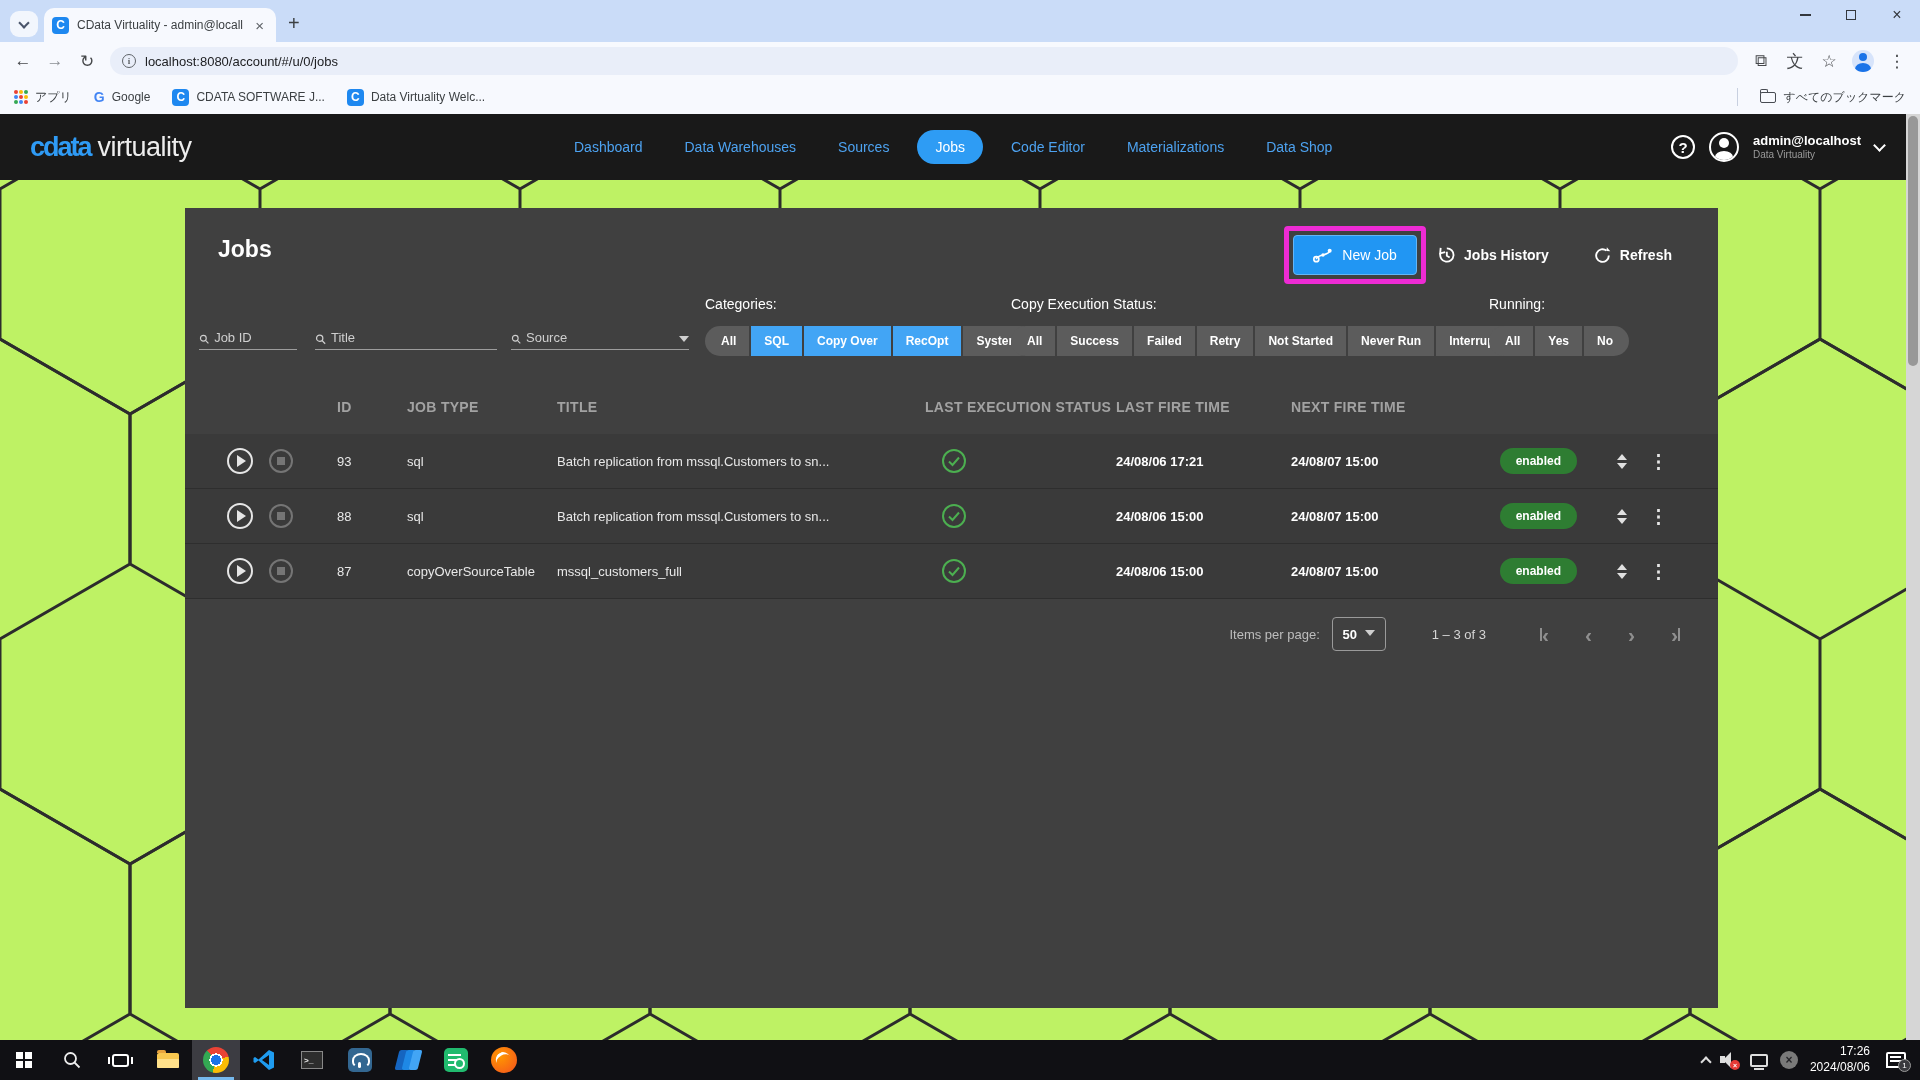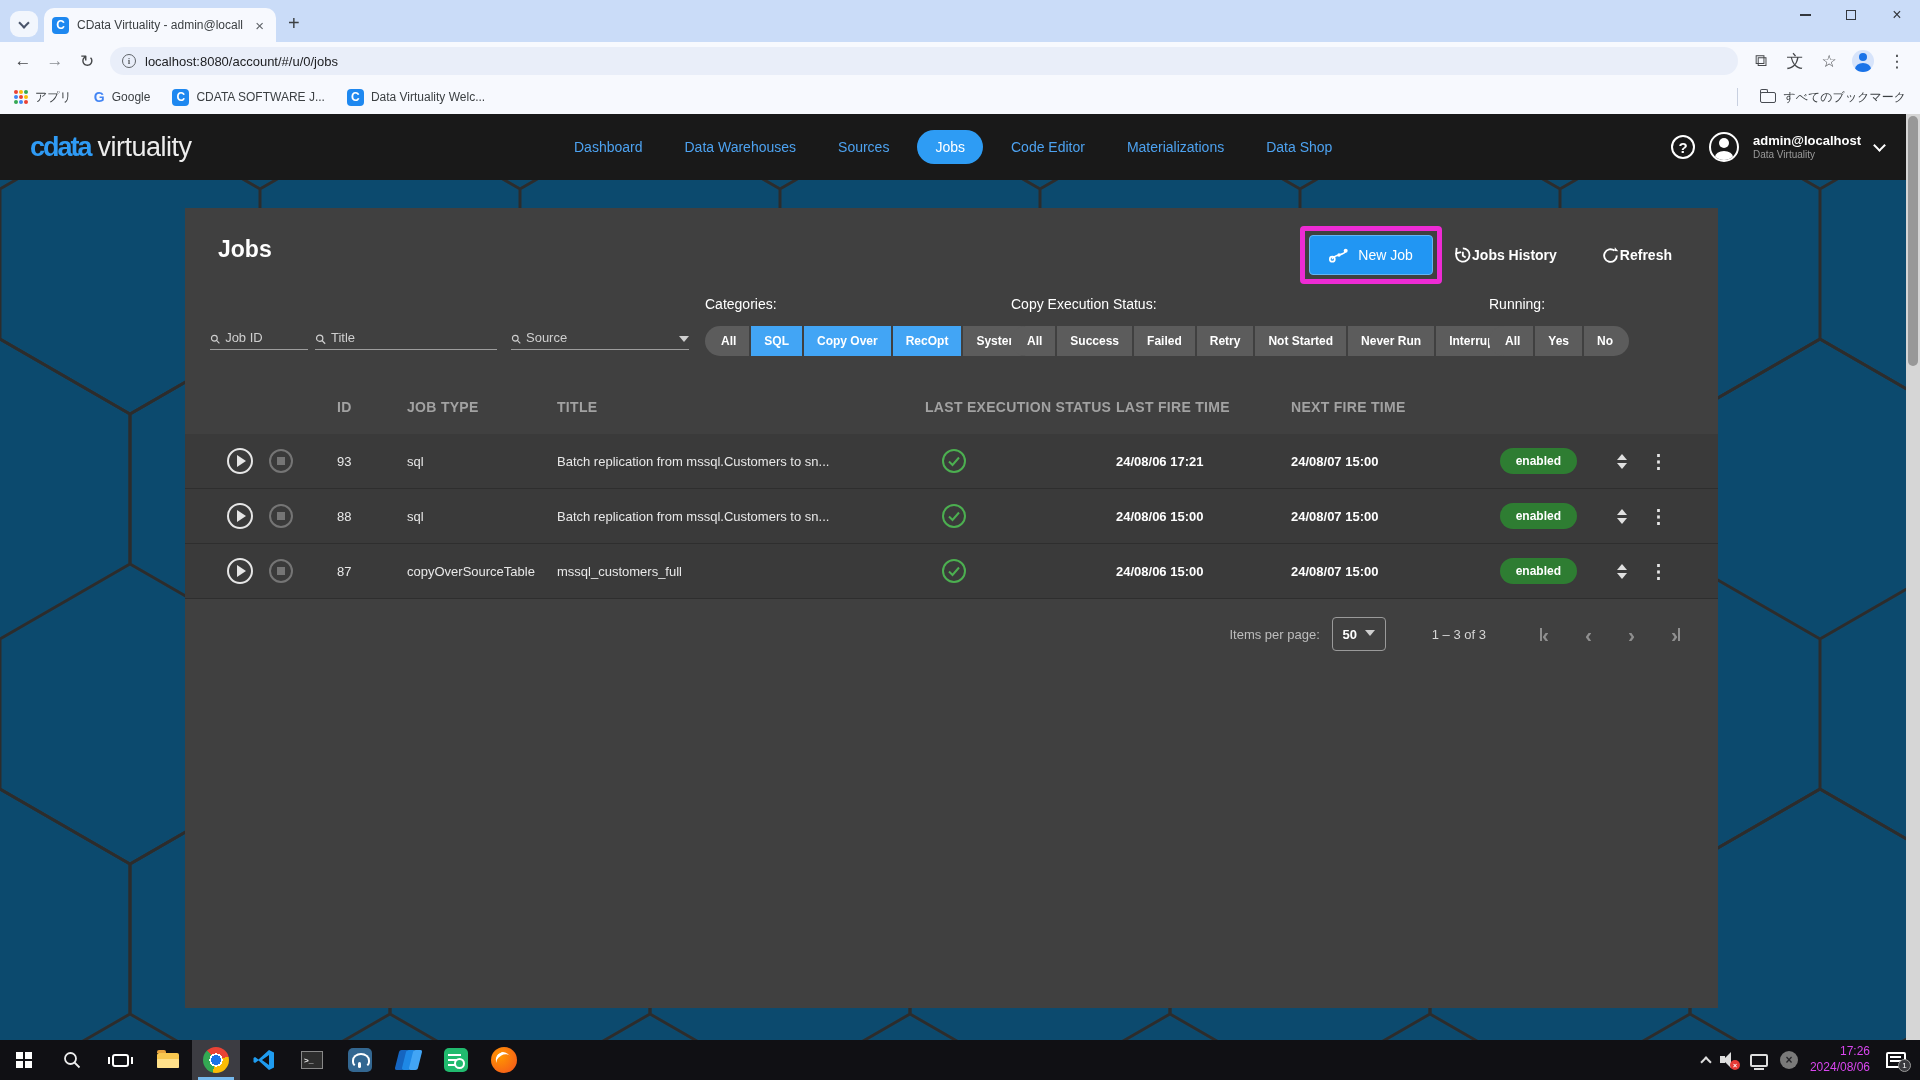--- a/index.html
+++ b/index.html
@@ -52,21 +52,21 @@
     grid-template-rows:repeat(3,4px); gap:1px; }
   .apps-grid i { border-radius:50%; }
   .g-ic { font-size:14px; font-weight:bold; color:#4285f4; }
   .bm-spacer { flex:1; }
   .bm-divider { width:1px; height:18px; background:#c8d0e0; }
   .folder-ic { width:16px; height:11px; border:1.6px solid #474b52; border-radius:2px; position:relative; }
   .folder-ic::before { content:""; position:absolute; top:-4px; left:-1px; width:6px; height:3px;
     border:1.6px solid #474b52; border-bottom:none; border-radius:2px 2px 0 0; }
 
   
-  .page { position:absolute; top:114px; left:0; right:0; bottom:40px; background:#0c4a6e; overflow:hidden; }
+  .page { position:absolute; top:114px; left:0; right:0; bottom:40px; background:#bef264; overflow:hidden; }
   .hexbg { position:absolute; inset:0; z-index:0; }
   .pg-scrollbar { position:absolute; top:0; right:0; bottom:0; width:14px; background:#d6d6d6; z-index:6; }
   .pg-thumb { position:absolute; top:2px; left:2px; right:2px; height:250px; border-radius:6px; background:#989898; }
 
   .appnav { position:relative; z-index:2; height:66px; background:#191919; display:flex; align-items:center; }
   .logo { margin-left:30px; font-size:27px; letter-spacing:-0.5px; white-space:nowrap; }
   .logo b { color:#2f9bf5; font-weight:800; letter-spacing:-2px; }
   .logo span { color:#ededed; font-weight:300; }
   .mainnav { position:absolute; left:560px; display:flex; align-items:center; gap:14px; }
   .navlink { color:#4da2f0; font-size:14px; font-weight:500; padding:8px 14px; white-space:nowrap; }
@@ -85,21 +85,21 @@
   .dd-chev { width:9px; height:9px; border-right:2px solid #fff; border-bottom:2px solid #fff;
     transform:rotate(45deg); margin-top:-4px; }
 
   .card { position:absolute; z-index:1; left:185px; top:94px; width:1533px; height:800px; background:#404040; }
   .page-title { position:absolute; left:33px; top:28px; color:#fff; font-size:23px; font-weight:bold; }
 
   .actions { position:absolute; top:18px; right:46px; display:flex; align-items:center;padding-left:19px; }
   .hl-box { border:5px solid #ee2bd4; border-radius:4px; padding:4px; margin-right:10px; }
   .btn-newjob { width:124px; height:40px; background:#2196f3; border:1px solid #64b5f6; border-radius:4px;
     color:#fff; font-size:14px; font-weight:500; display:flex; align-items:center; justify-content:center; gap:9px; }
-  .txt-btn { display:flex; align-items:center; gap:0; color:#fff; font-size:14px; font-weight:bold; }
+  .txt-btn { display:flex; align-items:center; gap:8px; color:#fff; font-size:14px; font-weight:bold; }
   .mr44 { margin-right:44px; }
 
   .filters { position:absolute; left:0; top:80px; width:100%; height:90px; }
   .f-input { position:absolute; border-bottom:1px solid #9d9d9d; height:26px; display:flex;
     align-items:flex-end; padding-bottom:4px; gap:5px; top:36px; }
   .f-input input { background:transparent; border:none; outline:none; color:#e8e8e8; font-size:13px; width:100%; }
   .f-input input::placeholder { color:#cfcfcf; opacity:1; }
   .sel-arrow { width:0; height:0; border-left:5px solid transparent; border-right:5px solid transparent;
     border-top:6px solid #cfcfcf; margin-bottom:3px; }
   .f-label { position:absolute; top:8px; color:#fff; font-size:14px; white-space:nowrap; }
@@ -194,21 +194,21 @@
   .spk { position:relative; width:18px; height:16px; margin-right:12px; }
   .spk-body { position:absolute; left:0; top:4px; width:5px; height:7px; background:#dedede; }
   .spk-cone { position:absolute; left:3px; top:0; width:0; height:0; border-right:8px solid #dedede;
     border-top:8px solid transparent; border-bottom:8px solid transparent; }
   .spk-badge { position:absolute; right:-2px; bottom:-2px; width:10px; height:10px; background:#e53935;
     border-radius:50%; color:#fff; font-size:7px; font-weight:bold; display:flex; align-items:center; justify-content:center; }
   .net-ic { width:18px; height:13px; border:2px solid #dedede; border-radius:2px; position:relative; margin-right:12px; }
   .net-ic::after { content:""; position:absolute; bottom:-5px; left:2px; width:10px; height:2px; background:#dedede; }
   .xcircle { width:18px; height:18px; border-radius:50%; background:#7a7a7a; color:#26262a; font-size:12px;
     font-weight:bold; display:flex; align-items:center; justify-content:center; margin-right:12px; }
-  .clock { text-align:right; color:#d946ef; font-size:12px; line-height:1.3; margin-right:16px; white-space:nowrap; }
+  .clock { text-align:right; color:#ffffff; font-size:12px; line-height:1.3; margin-right:16px; white-space:nowrap; }
   .notif { position:relative; width:20px; height:16px; border:2px solid #fff; border-radius:2px 2px 2px 0; margin-right:14px; }
   .notif::before { content:""; position:absolute; top:2px; left:2px; width:11px; height:2px; background:#fff; box-shadow:0 4px 0 #fff; }
   .notif-badge { position:absolute; right:-7px; bottom:-6px; width:13px; height:13px; border-radius:50%;
     background:#3a3a3e; border:1px solid #9a9a9a; color:#fff; font-size:8px;
     display:flex; align-items:center; justify-content:center; }
   svg { display:block; }
 </style>
 </head>
 <body>
 
@@ -353,21 +353,21 @@
         <span class="txt-btn">
           <svg width="19" height="19" viewBox="0 0 24 24">
             <path d="M20 12 a8 8 0 1 1 -3-6.2" fill="none" stroke="#fff" stroke-width="2.4"></path>
             <path d="M17.5 1.5 17 6.2 21.8 6.6 Z" fill="#fff"></path>
           </svg>
           <span>Refresh</span>
         </span>
       </div>
 
       <div class="filters">
-        <div class="f-input" style="left:25px; width:98px;">
+        <div class="f-input" style="left:14px; width:98px;">
           <svg width="12" height="12" viewBox="0 0 14 14">
             <circle cx="6" cy="6" r="4" fill="none" stroke="#cfcfcf" stroke-width="1.6"></circle>
             <line x1="9" y1="9" x2="13" y2="13" stroke="#cfcfcf" stroke-width="1.6"></line>
           </svg>
           <input placeholder="Job ID" style="">
         </div>
         <div class="f-input" style="left:130px; width:182px;">
           <svg width="12" height="12" viewBox="0 0 14 14">
             <circle cx="6" cy="6" r="4" fill="none" stroke="#cfcfcf" stroke-width="1.6"></circle>
             <line x1="9" y1="9" x2="13" y2="13" stroke="#cfcfcf" stroke-width="1.6"></line>

